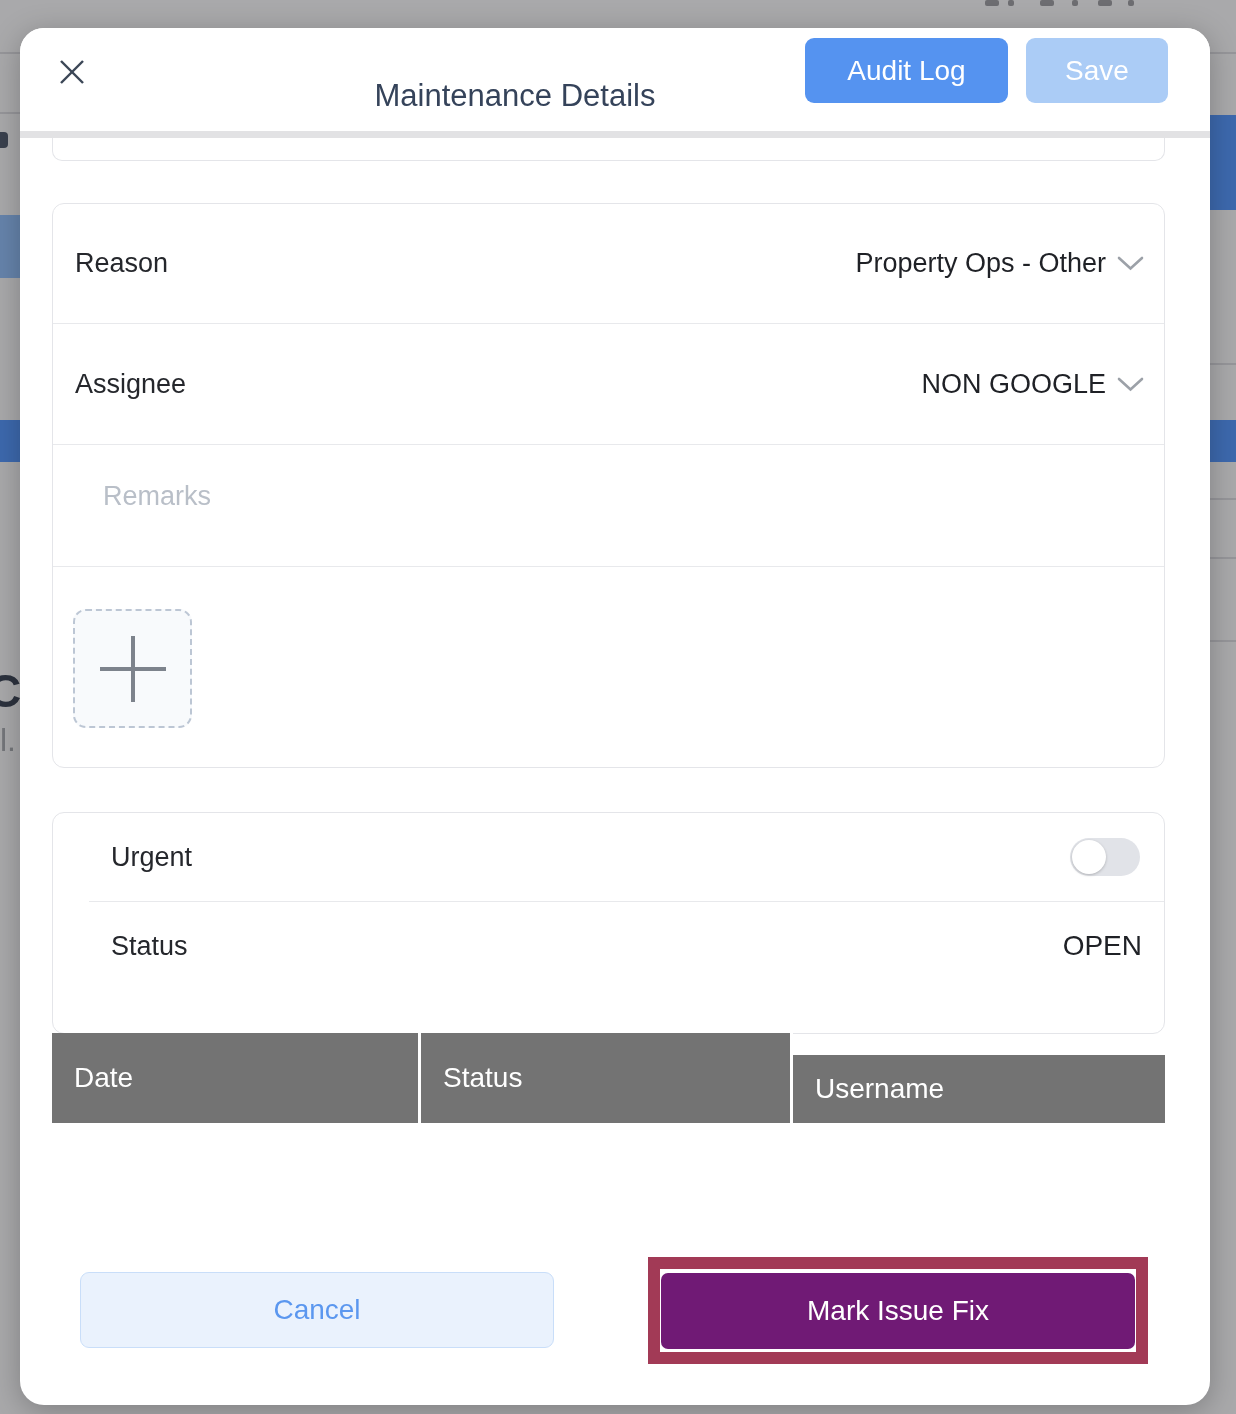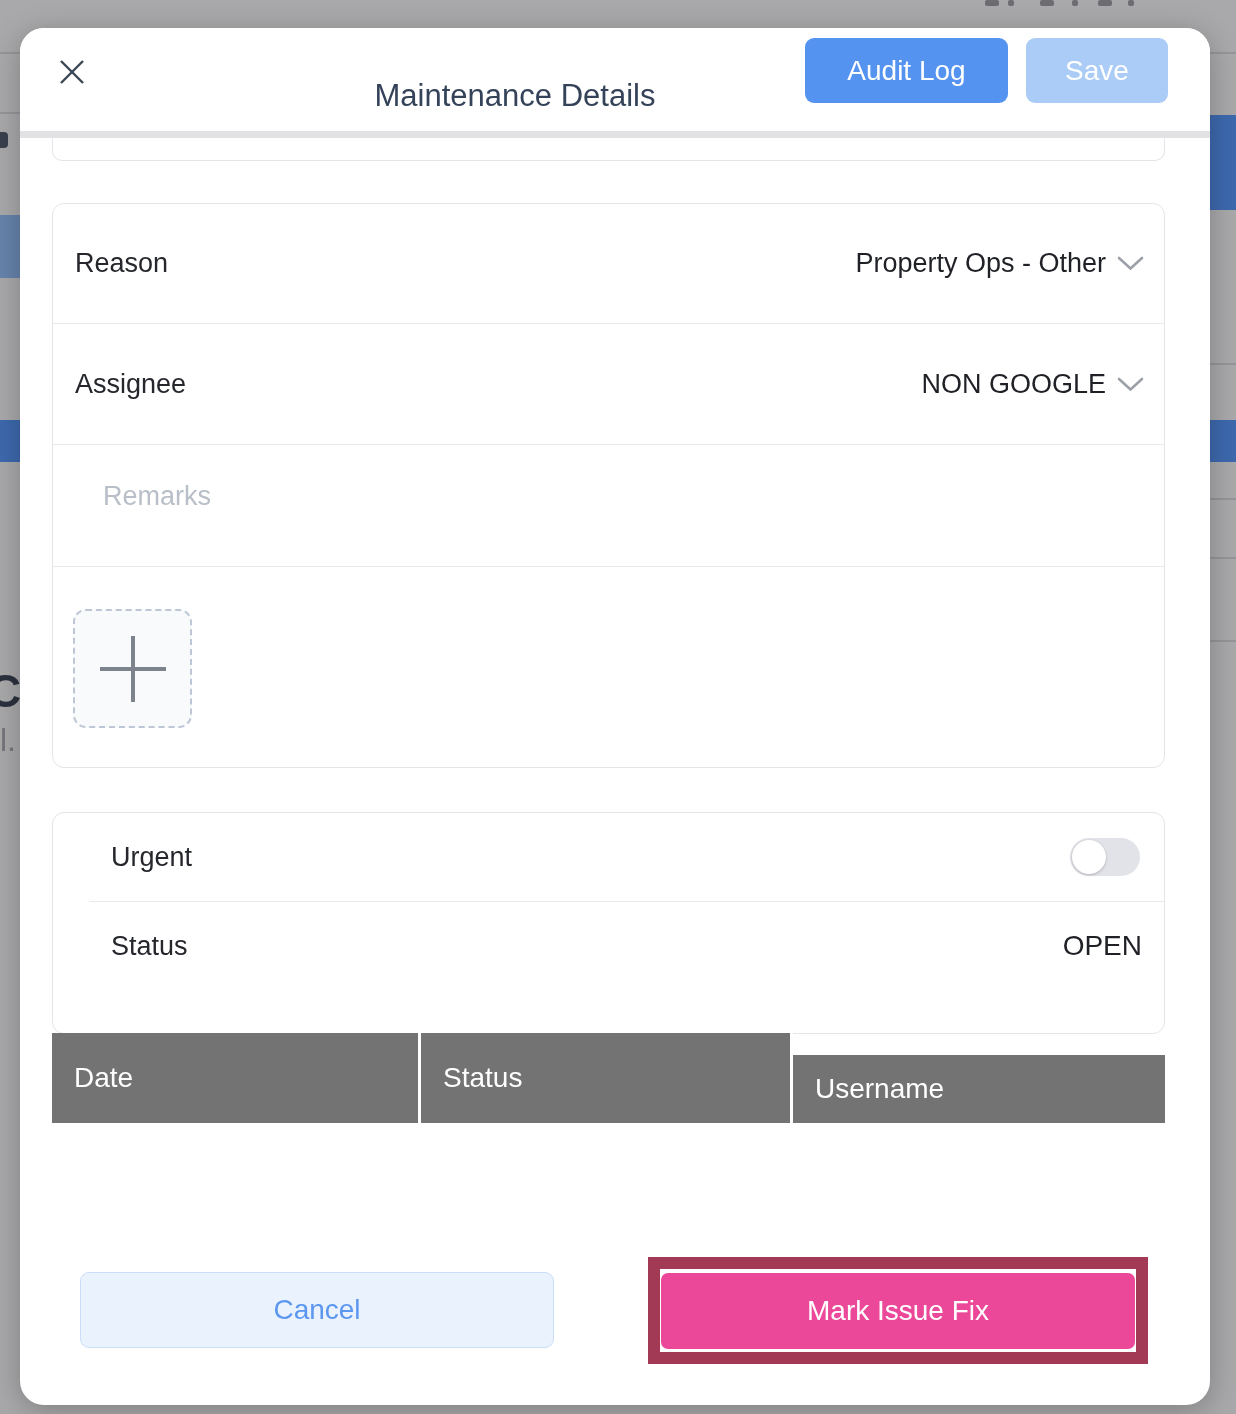--- a/index.html
+++ b/index.html
@@ -116,21 +116,21 @@
     position:absolute; left:60px; top:1244px; width:474px; height:76px;
     background:#eaf2fd; border:1px solid #c9def9; border-radius:9px;
     color:#5b97ef; font-size:28px; font-family:inherit; cursor:pointer;
   }
   .annotation-box {
     position:absolute; left:628px; top:1229px; width:500px; height:107px;
     border:12px solid #a23a56; background:#fff;
     display:flex; align-items:center; justify-content:center;
   }
   .mark-fix-btn {
-    width:474px; height:76px; background:#ec4899; border:none; border-radius:7px;
+    width:474px; height:76px; background:#701a75; border:none; border-radius:7px;
     color:#fff; font-size:28px; font-family:inherit; cursor:pointer;
   }
 </style>
 </head>
 <body>
 
 <div class="canvas">
 
   <div class="bg-line" style="left:0; top:52px; width:1236px;"></div>
   <div class="top-mark" style="left:985px; width:14px;"></div>

